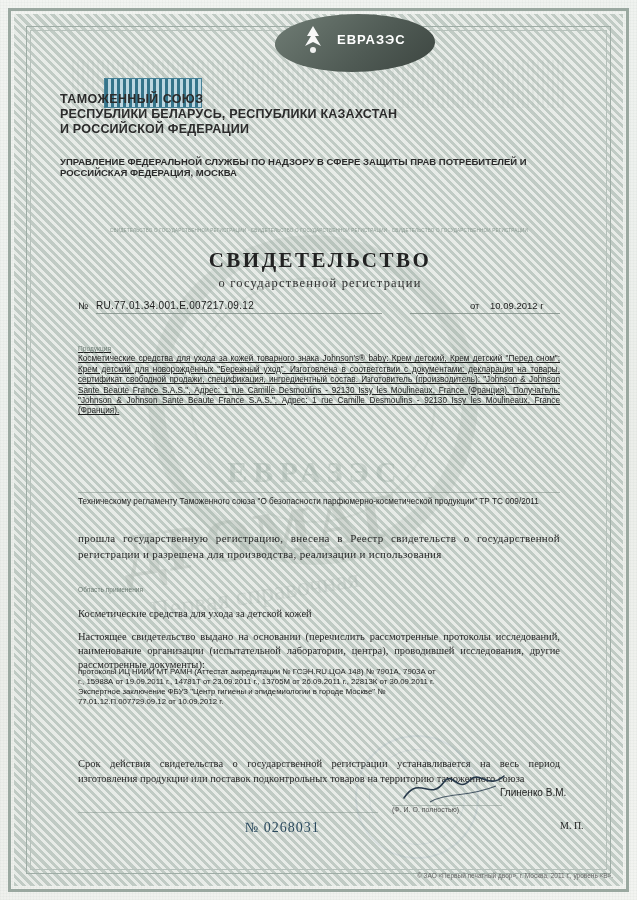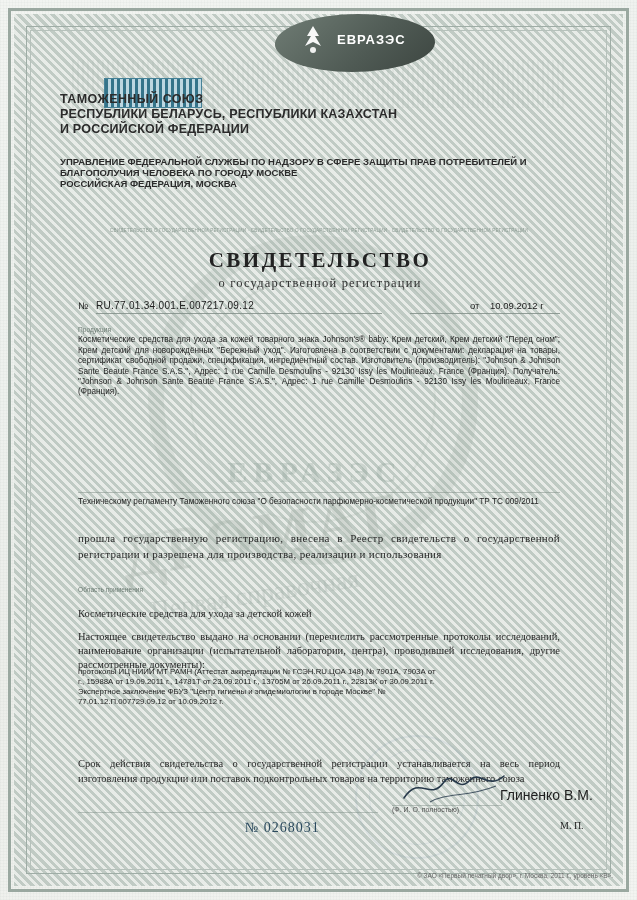--- a/index.html
+++ b/index.html
@@ -146,35 +146,35 @@
   }
 
   .block{
     position:absolute;font-size:8.2px;line-height:10.4px;color:#1f1f1f;
     text-align:justify;
   }
   .label-small{
     font-size:6.6px;color:#6d7c74;
   }
 
-  .sect-1{left:78px;top:325px;width:482px;}
+  .sect-1{left:78px;top:344px;width:482px;text-decoration:underline;}
   .sect-2{left:78px;top:497px;width:482px;}
   .sect-3{left:78px;top:530px;width:482px;text-align:justify;
     font-family:"Liberation Serif", serif;font-size:11px;line-height:16px;letter-spacing:.3px;color:#2a2a2a;}
   .sect-4{left:78px;top:585px;width:482px;}
   .sect-5{left:78px;top:607px;width:482px;
     font-family:"Liberation Serif", serif;font-size:10.5px;line-height:14px;color:#2a2a2a;text-align:justify;}
   .sect-6{left:78px;top:667px;width:482px;font-size:7.8px;line-height:10px;}
   .sect-7{left:78px;top:756px;width:482px;
     font-family:"Liberation Serif", serif;font-size:10.5px;line-height:15px;color:#2a2a2a;text-align:justify;}
   .sect-8{left:78px;top:775px;width:300px;
     font-family:"Liberation Serif", serif;font-size:9.5px;line-height:13px;color:#3a4a43;}
 
   .signature-name{
-    position:absolute;left:500px;top:787px;font-size:14px;color:#1f1f1f;
+    position:absolute;left:500px;top:787px;font-size:10px;color:#1f1f1f;
     font-family:"Liberation Sans", sans-serif;
     text-align:right;
   }
   .sign-scribble{
     position:absolute;left:400px;top:768px;width:110px;height:38px;
   }
   .fio-label{
     position:absolute;left:392px;top:806px;font-size:7px;color:#555;
   }
   .mp{
@@ -231,21 +231,20 @@
     <div class="logo-text">ЕВРАЗЭС</div>
   </div>
 
   <div class="code-block"></div>
 
   <div class="header">
     <div class="h-line1">ТАМОЖЕННЫЙ СОЮЗ</div>
     <div class="h-line2">РЕСПУБЛИКИ БЕЛАРУСЬ, РЕСПУБЛИКИ КАЗАХСТАН</div>
     <div class="h-line3">И РОССИЙСКОЙ ФЕДЕРАЦИИ</div>
     <div class="h-sub">УПРАВЛЕНИЕ ФЕДЕРАЛЬНОЙ СЛУЖБЫ ПО НАДЗОРУ В СФЕРЕ ЗАЩИТЫ ПРАВ ПОТРЕБИТЕЛЕЙ И</div>
-    <div class="h-sub" style="margin-top:0">БЛАГОПОЛУЧИЯ ЧЕЛОВЕКА ПО ГОРОДУ МОСКВЕ</div>
     <div class="h-sub" style="margin-top:0">РОССИЙСКАЯ ФЕДЕРАЦИЯ, МОСКВА</div>
   </div>
 
   <div class="microtext">СВИДЕТЕЛЬСТВО О ГОСУДАРСТВЕННОЙ РЕГИСТРАЦИИ · СВИДЕТЕЛЬСТВО О ГОСУДАРСТВЕННОЙ РЕГИСТРАЦИИ · СВИДЕТЕЛЬСТВО О ГОСУДАРСТВЕННОЙ РЕГИСТРАЦИИ</div>
 
   <div class="title">СВИДЕТЕЛЬСТВО</div>
   <div class="subtitle">о государственной регистрации</div>
 
   <div class="numrow">
     <span class="no">№</span>

